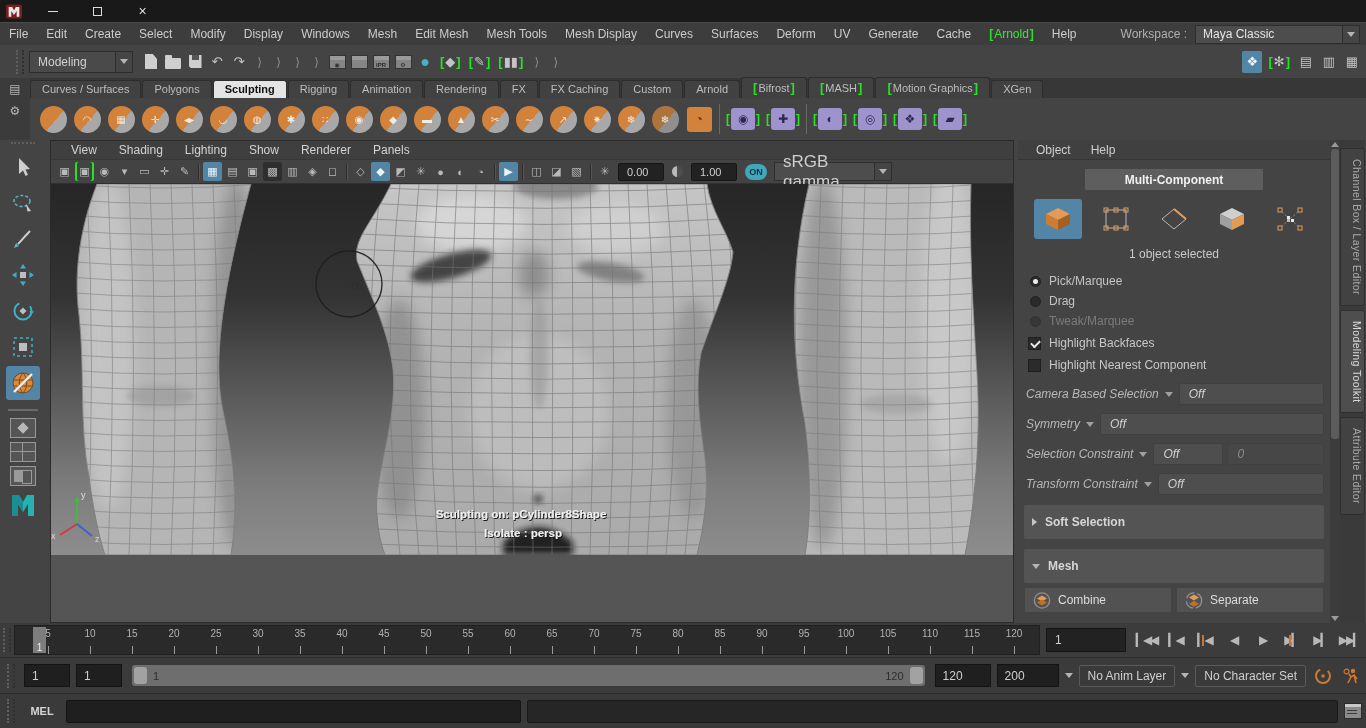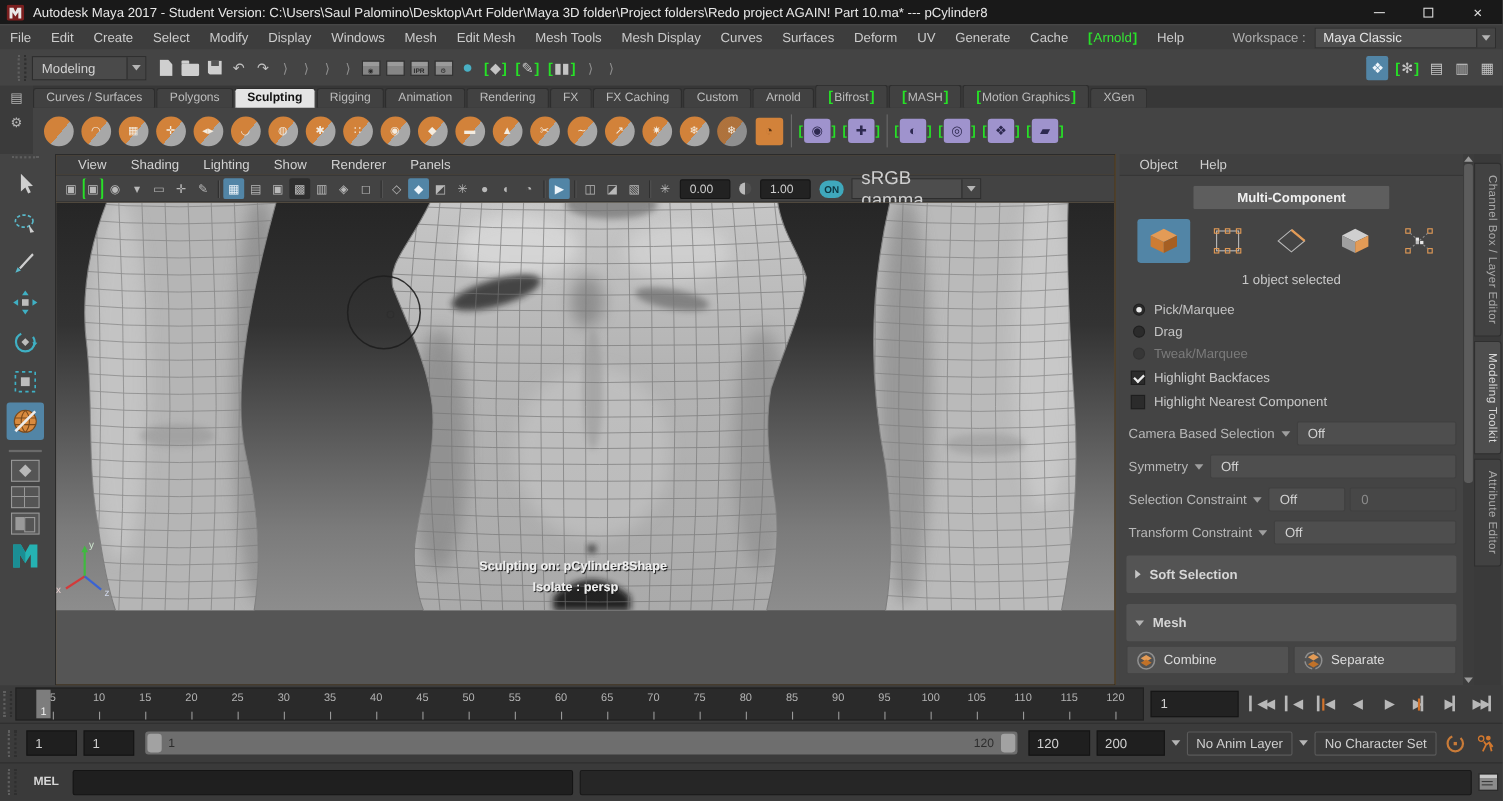--- a/index.html
+++ b/index.html
@@ -129,21 +129,21 @@
   .optrow { display:flex; align-items:center; height:20px; gap:8px; padding-left:6px; }
   .radio { width:11px; height:11px; border-radius:50%; background:#2b2b2b; border:1px solid #202020; position:relative; flex:0 0 auto; }
   .optrow.selected .radio::after { content:""; position:absolute; left:2px; top:2px; width:5px; height:5px; border-radius:50%; background:#ececec; }
   .optrow .olabel { color:#c4c4c4; }
   .optrow.disabled .olabel { color:#7b7b7b; }
   .optrow.disabled .radio { opacity:.5; }
   .cbrow { display:flex; align-items:center; height:20px; gap:8px; padding-left:4px; margin-top:2px; }
   .cbox { width:13px; height:13px; background:#2b2b2b; border:1px solid #1e1e1e; position:relative; flex:0 0 auto; }
   .cbrow.checked .cbox::after { content:""; position:absolute; left:2px; top:2px; width:7px; height:4px;
       border-left:2px solid #ececec; border-bottom:2px solid #ececec; transform:rotate(-45deg); }
-  .ddrow { display:flex; align-items:center; margin-top:8px; gap:4px; }
+  .ddrow { display:flex; align-items:center; margin-top:8px; gap:4px;font-style:italic; }
   .ddrow .dlabel { color:#b8b8b8; padding-left:2px; white-space:nowrap; }
   .ddrow .dtri { width:0; height:0; border-left:4px solid transparent; border-right:4px solid transparent; border-top:5px solid #9f9f9f; margin:0 2px; }
   .vbox { height:22px; background:#4e4e4e; border:1px solid #404040; border-radius:2px; color:#d2d2d2;
       display:flex; align-items:center; padding-left:9px; flex:1; }
   .vbox.small { flex:0 0 70px; }
   .vbox.dim { background:#474747; color:#8a8a8a; }
   .sechdr { height:34px; background:#545454; border-radius:2px; display:flex; align-items:center; gap:8px; padding-left:8px;
       margin-top:10px; color:#d6d6d6; font-weight:700; }
   .meshbtns { display:flex; gap:4px; margin-top:4px; }
   .mbtn { flex:1; height:26px; background:#525252; border:1px solid #434343; border-radius:2px; display:flex; align-items:center; gap:7px; padding-left:8px; color:#dcdcdc; }
@@ -198,21 +198,20 @@
 </head>
 <body>
 
 <div class="app">
 
   <div class="titlebar">
     <svg class="logo" viewBox="0 0 18 16">
       <rect width="18" height="16" rx="2" fill="#7a1f1f"></rect>
       <path d="M3 14 L3 3 L7 3 L9 7 L11 3 L15 3 L15 14 L12 14 L12 7.5 L9 12 L6 7.5 L6 14 Z" fill="#e8e8e8"></path>
     </svg>
-    <span class="ttext">Autodesk Maya 2017 - Student Version: C:\Users\Saul Palomino\Desktop\Art Folder\Maya 3D folder\Project folders\Redo project AGAIN! Part 10.ma*   ---   pCylinder8</span>
     <div class="winbtns">
       <div class="winbtn">
           <span class="i-min"></span>
         </div>
       <div class="winbtn">
           <span class="i-max"></span>
         </div>
       <div class="winbtn">
           <span class="i-close">×</span>
         </div>

